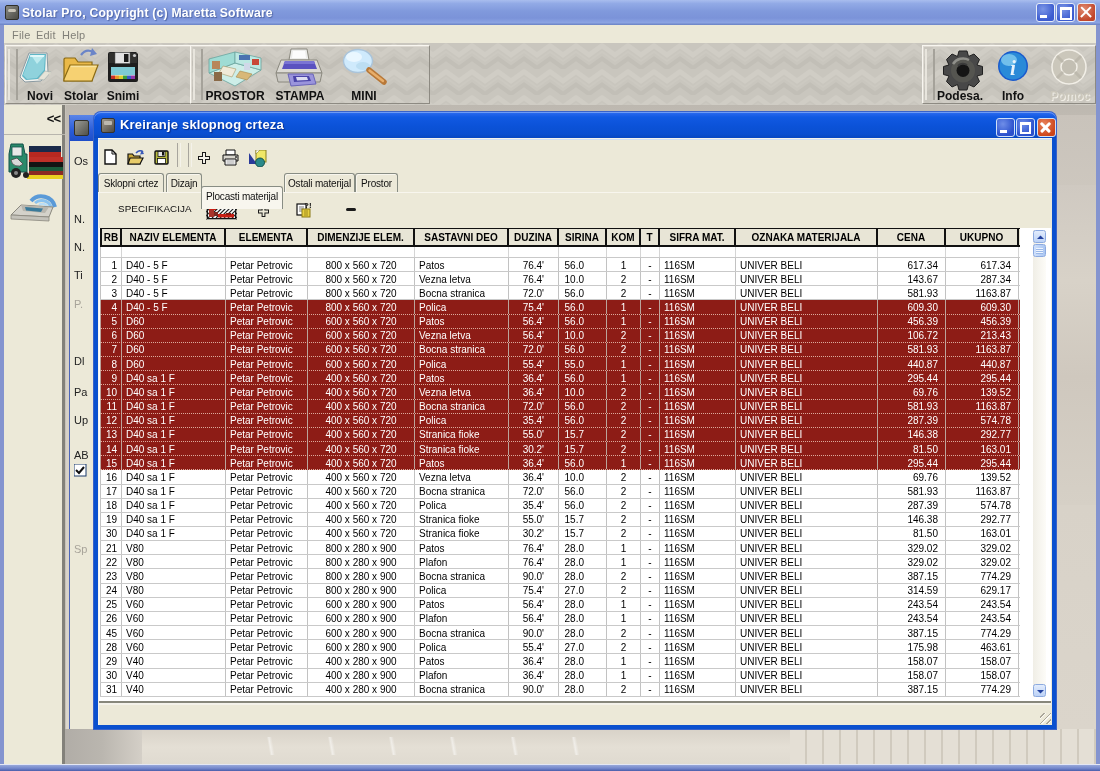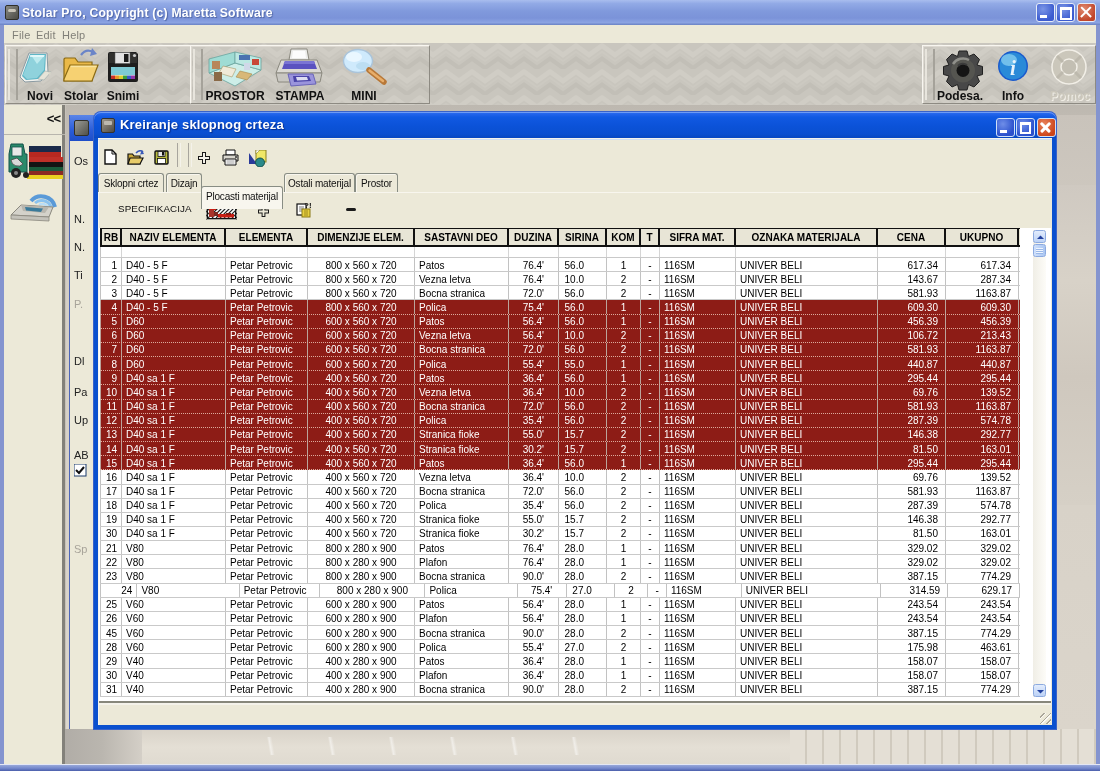--- a/index.html
+++ b/index.html
@@ -779,21 +779,21 @@
                 <i class="c ar p14" style="width:50px">90.0'</i>
                 <i class="c ar p22" style="width:48px">28.0</i>
                 <i class="c ac" style="width:34px">2</i>
                 <i class="c ac" style="width:19px">-</i>
                 <i class="c al" style="width:76px">116SM</i>
                 <i class="c al" style="width:142px">UNIVER BELI</i>
                 <i class="c ar p7" style="width:68px">387.15</i>
                 <i class="c ar p7" style="width:73px">774.29</i>
               </div>
 <div class="r">
-                <i class="c ar" style="width:38px">24</i>
+                <i class="c ar" style="width:22px">24</i>
                 <i class="c al" style="width:104px">V80</i>
                 <i class="c al" style="width:82px">Petar Petrovic</i>
                 <i class="c ac" style="width:107px">800 x 280 x 900</i>
                 <i class="c al" style="width:94px">Polica</i>
                 <i class="c ar p14" style="width:50px">75.4'</i>
                 <i class="c ar p22" style="width:48px">27.0</i>
                 <i class="c ac" style="width:34px">2</i>
                 <i class="c ac" style="width:19px">-</i>
                 <i class="c al" style="width:76px">116SM</i>
                 <i class="c al" style="width:142px">UNIVER BELI</i>

